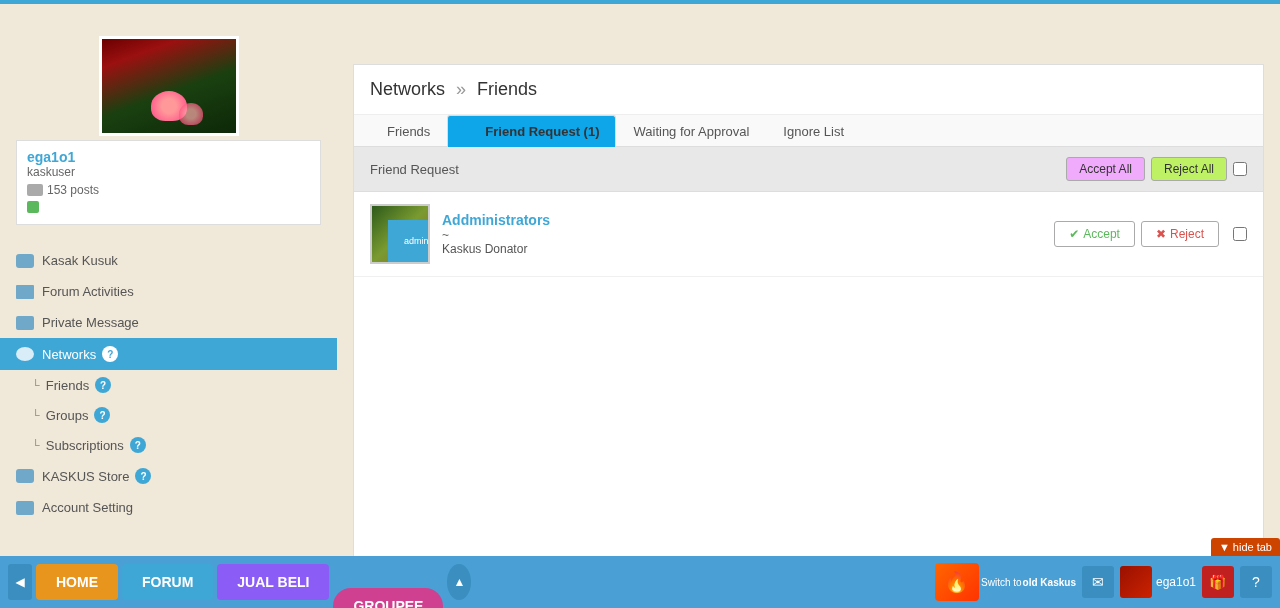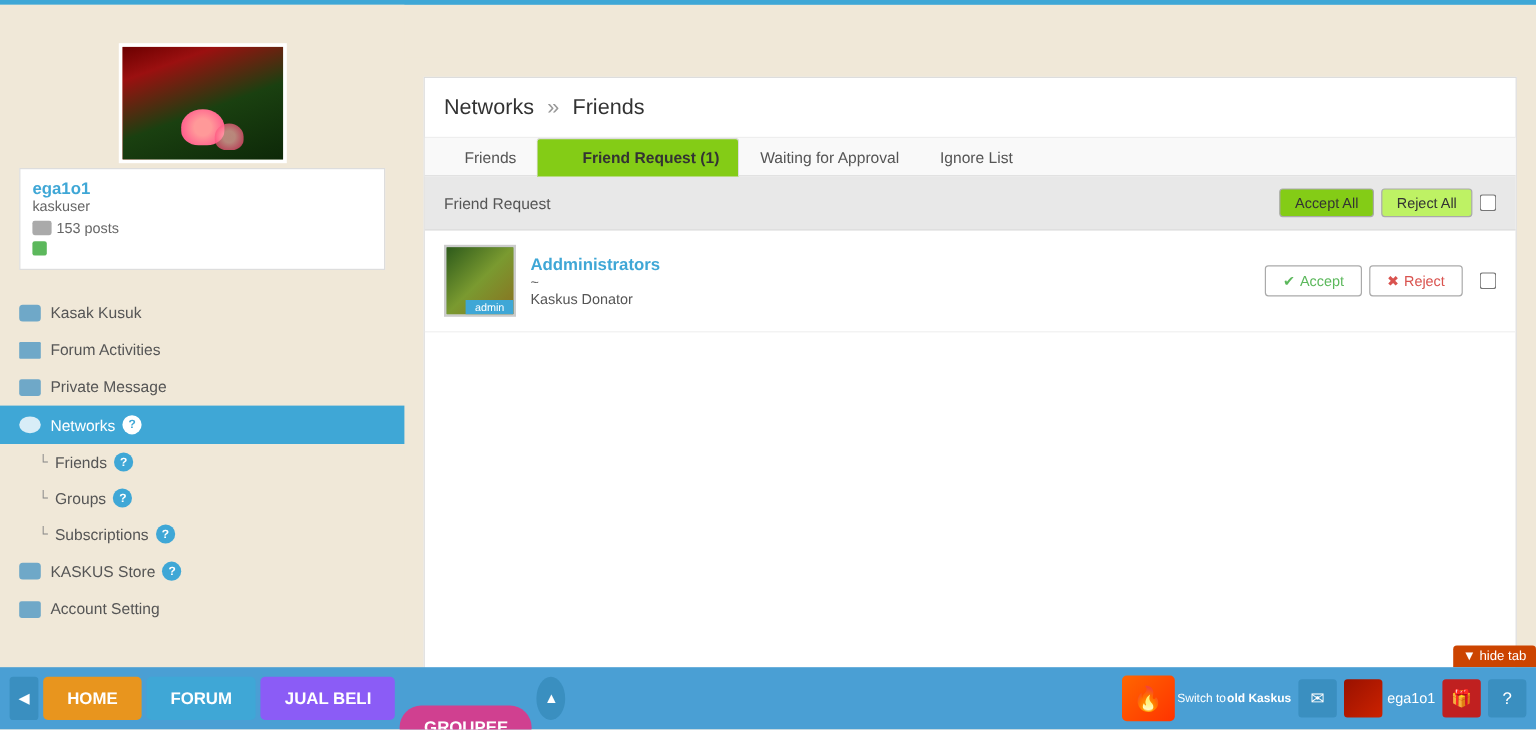--- a/index.html
+++ b/index.html
@@ -198,21 +198,21 @@
       cursor: pointer;
       color: #555;
       border: 1px solid transparent;
       border-bottom: none;
       margin-bottom: -1px;
       font-size: 13px;
       border-radius: 3px 3px 0 0;
     }
 
     .tab.active {
-      background: #84cc16;
+      background: #0ea5e9;
       border-color: #ddd;
       color: #333;
       font-weight: bold;
       padding-left: 37px;
     }
 
     .table-header {
       background: #e8e8e8;
       padding: 10px 16px;
       display: flex;
@@ -227,21 +227,21 @@
     }
 
     .table-actions {
       display: flex;
       align-items: center;
       gap: 6px;
     }
 
     .btn-accept-all {
       padding: 4px 12px;
-      background: #84cc16;
+      background: #f0abfc;
       border: 1px solid #aaa;
       border-radius: 3px;
       cursor: pointer;
       font-size: 12px;
       color: #333;
     }
 
     .btn-reject-all {
       padding: 4px 12px;
       background: #bef264;
@@ -277,22 +277,22 @@
     }
 
     .avatar-label {
       position: absolute;
       bottom: 0;
       left: 16px;
       right: 0;
       background: #3fa7d6;
       color: #fff;
       font-size: 9px;
-      text-align: center;
-      padding: 1px;
+      text-align: right;
+      padding: 16px;
     }
 
     .request-info {
       flex: 1;
     }
 
     .request-name {
       color: #3fa7d6;
       font-size: 14px;
       font-weight: bold;

